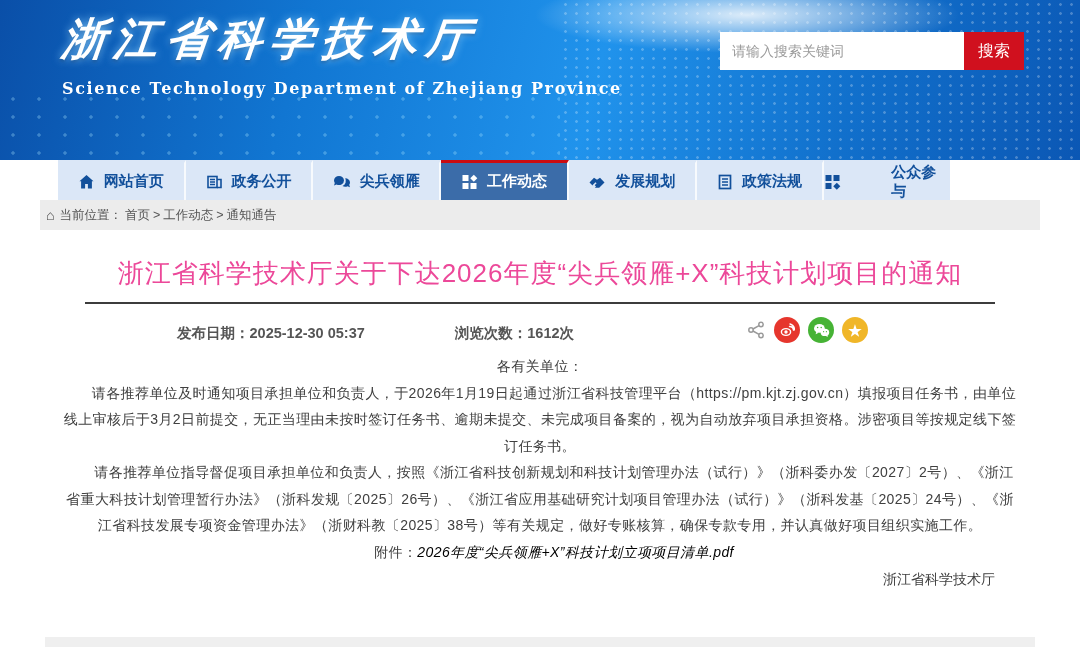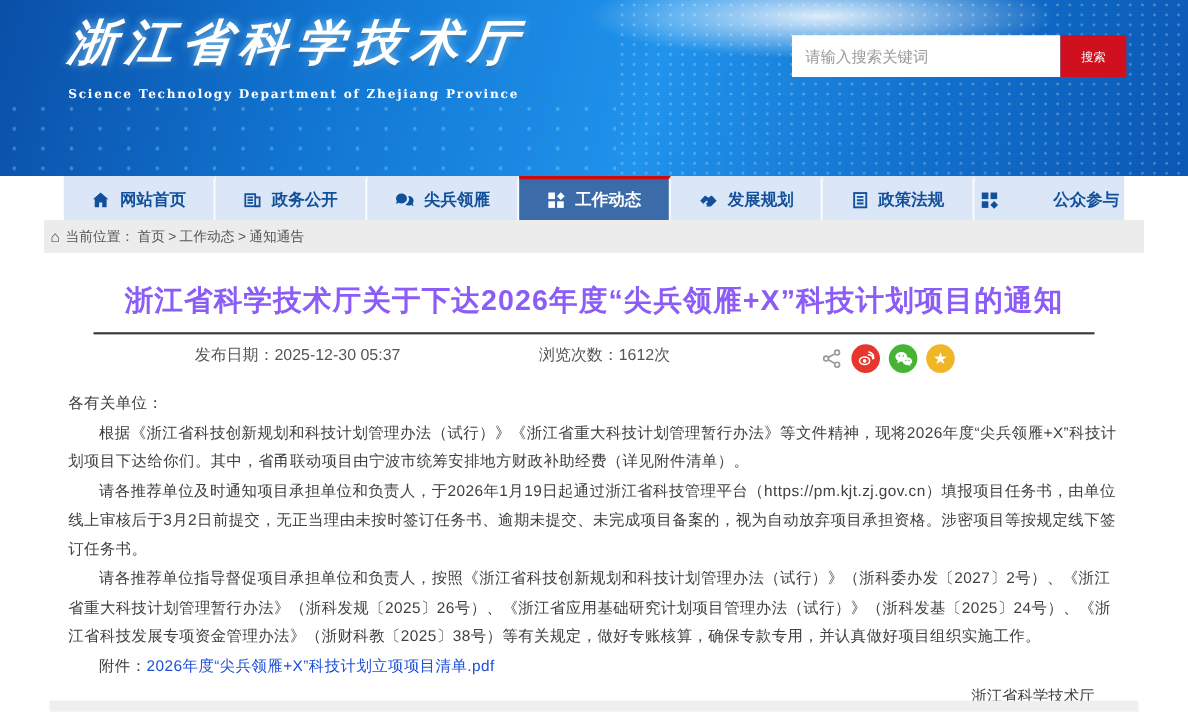--- a/index.html
+++ b/index.html
@@ -15,68 +15,68 @@
   .header .dots-left { position:absolute; left:0; bottom:0; width:560px; height:70px; opacity:.35;
     background-image:radial-gradient(circle, rgba(170,230,255,.9) 1.4px, transparent 2px);
     background-size:26px 18px; }
   .header .streak { position:absolute; left:46%; top:-30px; width:500px; height:90px;
     background:radial-gradient(ellipse at center, rgba(255,255,255,.85) 0%, rgba(255,255,255,0) 60%); }
   .logo-zone { position:absolute; left:62px; top:10px; }
   .logo-cn { font-family:"DejaVu Serif", serif; font-style:italic; font-weight:bold;
     font-size:44px; color:#fff; letter-spacing:8px; transform:skewX(-6deg);
     text-shadow:0 0 8px rgba(140,210,255,.9), 0 2px 3px rgba(0,40,90,.45); }
   .logo-en { margin-top:10px; font-family:"DejaVu Serif", serif; font-weight:bold;
-    font-size:11px; color:#fff; letter-spacing:1.6px; }
+    font-size:16px; color:#fff; letter-spacing:1.6px; }
   .search-zone { position:absolute; left:720px; top:32px; width:304px; height:38px; display:flex; }
   .search-input { width:244px; height:38px; border:none; outline:none; background:#fff;
     padding:0 12px; font-size:14px; color:#333; }
   .search-input::placeholder { color:#9b9b9b; }
   .search-btn { width:60px; height:38px; border:none; background:#d0101e; color:#fff;
-    font-size:11px; cursor:pointer; font-family:"Liberation Sans", sans-serif; }
-
-  
-  .nav { width:964px; margin-left:58px; height:40px; display:flex; background:#dbe7f7; }
+    font-size:16px; cursor:pointer; font-family:"Liberation Sans", sans-serif; }
+
+  
+  .nav { width:892px; margin-left:58px; height:40px; display:flex; background:#dbe7f7; }
   .nav-item { flex:1; display:flex; align-items:center; justify-content:center;
     border-top:3px solid transparent; border-right:2px solid #f7fafd; cursor:pointer;
     color:#12509b; font-size:15px; font-weight:bold; }
   .nav-item:last-child { border-right:none;gap:41px; }
   .nav-item .nicon { display:inline-flex; margin-right:9px; }
   .nav-item.active { background:#3b6ca9; color:#fff; border-top-color:#cb0b10; }
 
   
   .crumbbar { width:1000px; margin-left:40px; height:30px; background:#ececec;
     display:flex; align-items:center; font-size:12.5px; color:#555; padding-left:6px; }
   .crumbbar .home-glyph { font-size:14px; color:#444; margin-right:5px; }
   .crumb-link { color:#555; cursor:pointer; margin:0 3px; text-decoration:none; }
   .crumb-sep { color:#555; }
 
   
   .article { width:1080px; position:relative; }
-  .art-title { margin-top:26px; text-align:center; color:#8b5cf6; font-size:26px;
-    font-weight:bold; letter-spacing:1px; }
+  .art-title { margin-top:26px; text-align:center; color:#ec4899; font-size:26px;
+    font-weight:normal; letter-spacing:1px; }
   .title-rule { width:910px; margin:11px auto 0 auto; border-bottom:2px solid #3c3c3c; }
-  .meta-row { width:956px; margin:9px auto 0 auto; display:flex; align-items:flex-start;
-    font-size:14.5px; color:#555; font-weight:normal; height:30px;gap:36px; }
+  .meta-row { width:956px; margin:9px auto 0 auto; display:flex; align-items:flex-end;
+    font-size:14.5px; color:#555; font-weight:bold; height:30px; }
   .meta-item { margin-left:90px; }
   .meta-item:first-child { margin-left:115px; }
   .share-group { margin-left:auto; display:flex; align-items:center; gap:8px; padding-right:150px; }
   .share-glyph { display:inline-flex; cursor:pointer; }
   .share-circle { width:26px; height:26px; border-radius:50%; display:flex; align-items:center;
     justify-content:center; cursor:pointer; }
   .c-weibo { background:#e6362d; }
   .c-wechat { background:#46b335; }
   .c-qzone { background:#f0b628; color:#fff; font-size:15px; line-height:1; }
   .doc-number { text-align:center; font-size:15px; color:#666; margin-top:4px; font-weight:normal; }
 
   .body-text { padding:0 62px; margin-top:10px; font-size:14px; color:#404040;
     line-height:26.5px; letter-spacing:.4px; }
-  .body-text p { margin:0; }
+  .body-text p { margin:0;text-align:center; }
   .body-text p.indent { text-indent:2em; }
   .attach-line { text-indent:2em; }
-  .attach-link { color:#1d4ed8; text-decoration:none; cursor:pointer; }
+  .attach-link { color:#000000; text-decoration:none; cursor:pointer;font-style:italic; }
   .sign-block { padding:0 85px 0 62px; text-align:right; font-size:14px; color:#404040;
     line-height:27px; margin-top:1px; }
   .footer-bar { position:absolute; left:45px; bottom:0; width:990px; height:10px; background:#efefef; }
 </style>
 </head>
 <body>
 
 <div class="header">
   <div class="dots-right"></div>
   <div class="dots-left"></div>
@@ -210,21 +210,20 @@
             <circle cx="13.4" cy="8.7" r=".6" fill="#46b335"></circle>
           </svg>
       </span>
       <span class="share-circle c-qzone">★</span>
     </span>
   </div>
 
 
   <div class="body-text">
     <p>各有关单位：</p>
-    <p class="indent">根据《浙江省科技创新规划和科技计划管理办法（试行）》《浙江省重大科技计划管理暂行办法》等文件精神，现将2026年度“尖兵领雁+X”科技计划项目下达给你们。其中，省甬联动项目由宁波市统筹安排地方财政补助经费（详见附件清单）。</p>
     <p class="indent">请各推荐单位及时通知项目承担单位和负责人，于2026年1月19日起通过浙江省科技管理平台（https://pm.kjt.zj.gov.cn）填报项目任务书，由单位线上审核后于3月2日前提交，无正当理由未按时签订任务书、逾期未提交、未完成项目备案的，视为自动放弃项目承担资格。涉密项目等按规定线下签订任务书。</p>
     <p class="indent">请各推荐单位指导督促项目承担单位和负责人，按照《浙江省科技创新规划和科技计划管理办法（试行）》（浙科委办发〔2027〕2号）、《浙江省重大科技计划管理暂行办法》（浙科发规〔2025〕26号）、《浙江省应用基础研究计划项目管理办法（试行）》（浙科发基〔2025〕24号）、《浙江省科技发展专项资金管理办法》（浙财科教〔2025〕38号）等有关规定，做好专账核算，确保专款专用，并认真做好项目组织实施工作。</p>
     <p class="attach-line">
       <span>附件：</span><a class="attach-link">2026年度“尖兵领雁+X”科技计划立项项目清单.pdf</a>
     </p>
   </div>
 
   <div class="sign-block">
     <div>浙江省科学技术厅</div>
 

